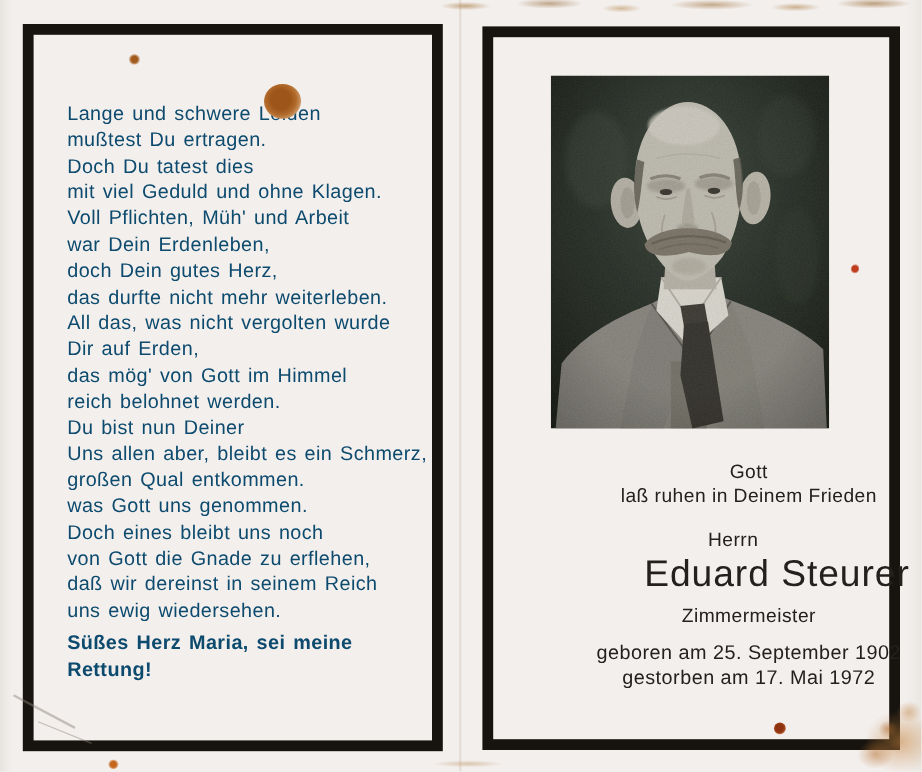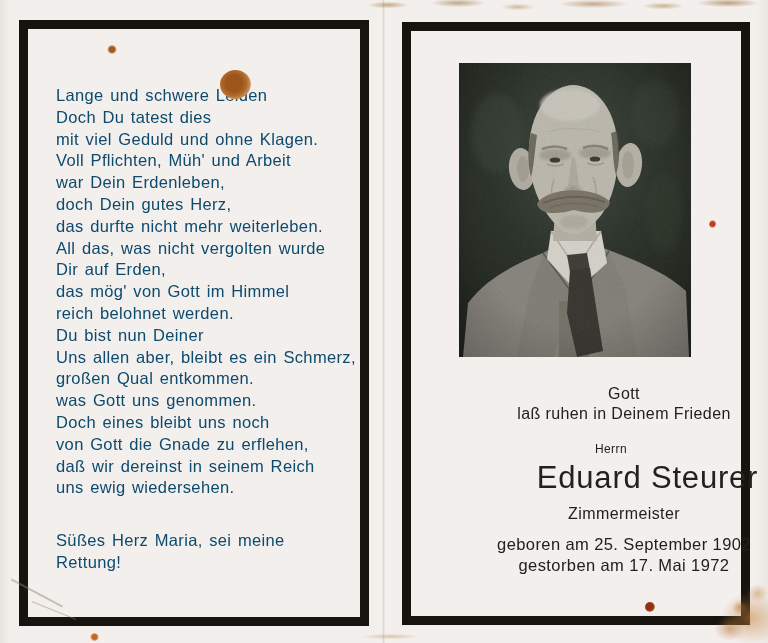--- a/index.html
+++ b/index.html
@@ -17,26 +17,26 @@
   .fold-line{position:absolute;left:382px;top:0;width:3px;height:643px;
     background:linear-gradient(90deg,rgba(170,140,100,0),rgba(160,130,90,.22),rgba(170,140,100,0));}
   
   .panel{position:absolute;border:9px solid #17140f;background:transparent;}
   .panel-left{left:19px;top:20px;width:332px;height:588px;}
   .panel-right{left:402px;top:22px;width:330px;height:585px;}
   
   .poem{position:absolute;left:56px;top:85px;width:300px;
     font-size:16.5px;line-height:21.8px;letter-spacing:.35px;word-spacing:1.6px;
     color:#0c4a6e;}
-  .poem-closing{margin-top:31px;}
+  .poem-closing{margin-top:5px;font-weight:bold;}
   
   .rp-text{position:absolute;text-align:center;color:#23211d;letter-spacing:.4px;margin-left:48px;}
   .t-gott{left:411px;top:385px;width:330px;font-size:16px;}
   .t-ruhen{left:411px;top:405px;width:330px;font-size:16px;}
-  .t-herrn{left:411px;top:442px;width:304px;font-size:12px;}
+  .t-herrn{left:411px;top:442px;width:304px;font-size:16px;}
   .t-name{left:411px;top:460px;width:377px;font-size:31px;letter-spacing:.8px;}
   .t-beruf{left:411px;top:505px;width:330px;font-size:16px;}
   .t-geb{left:411px;top:535px;width:330px;font-size:16.5px;}
   .t-gest{left:411px;top:556px;width:330px;font-size:16.5px;}
   
   .photo{position:absolute;left:459px;top:63px;width:232px;height:294px;}
   .photo svg{display:block;}
   
   .stain{position:absolute;pointer-events:none;}
   .stain-big{left:220px;top:70px;width:31px;height:29px;border-radius:50%;
@@ -73,20 +73,21 @@
 </head>
 <body>
 
 <div class="scan-edge-left"></div>
 <div class="scan-edge-right"></div>
 <div class="fold-line"></div>
 
 <div class="panel panel-left"></div>
 <div class="poem">
   <div class="poem-line">Lange und schwere Leiden</div>
+  <div class="poem-line">mußtest Du ertragen.</div>
   <div class="poem-line">Doch Du tatest dies</div>
   <div class="poem-line">mit viel Geduld und ohne Klagen.</div>
   <div class="poem-line">Voll Pflichten, Müh' und Arbeit</div>
   <div class="poem-line">war Dein Erdenleben,</div>
   <div class="poem-line">doch Dein gutes Herz,</div>
   <div class="poem-line">das durfte nicht mehr weiterleben.</div>
   <div class="poem-line">All das, was nicht vergolten wurde</div>
   <div class="poem-line">Dir auf Erden,</div>
   <div class="poem-line">das mög' von Gott im Himmel</div>
   <div class="poem-line">reich belohnet werden.</div>

